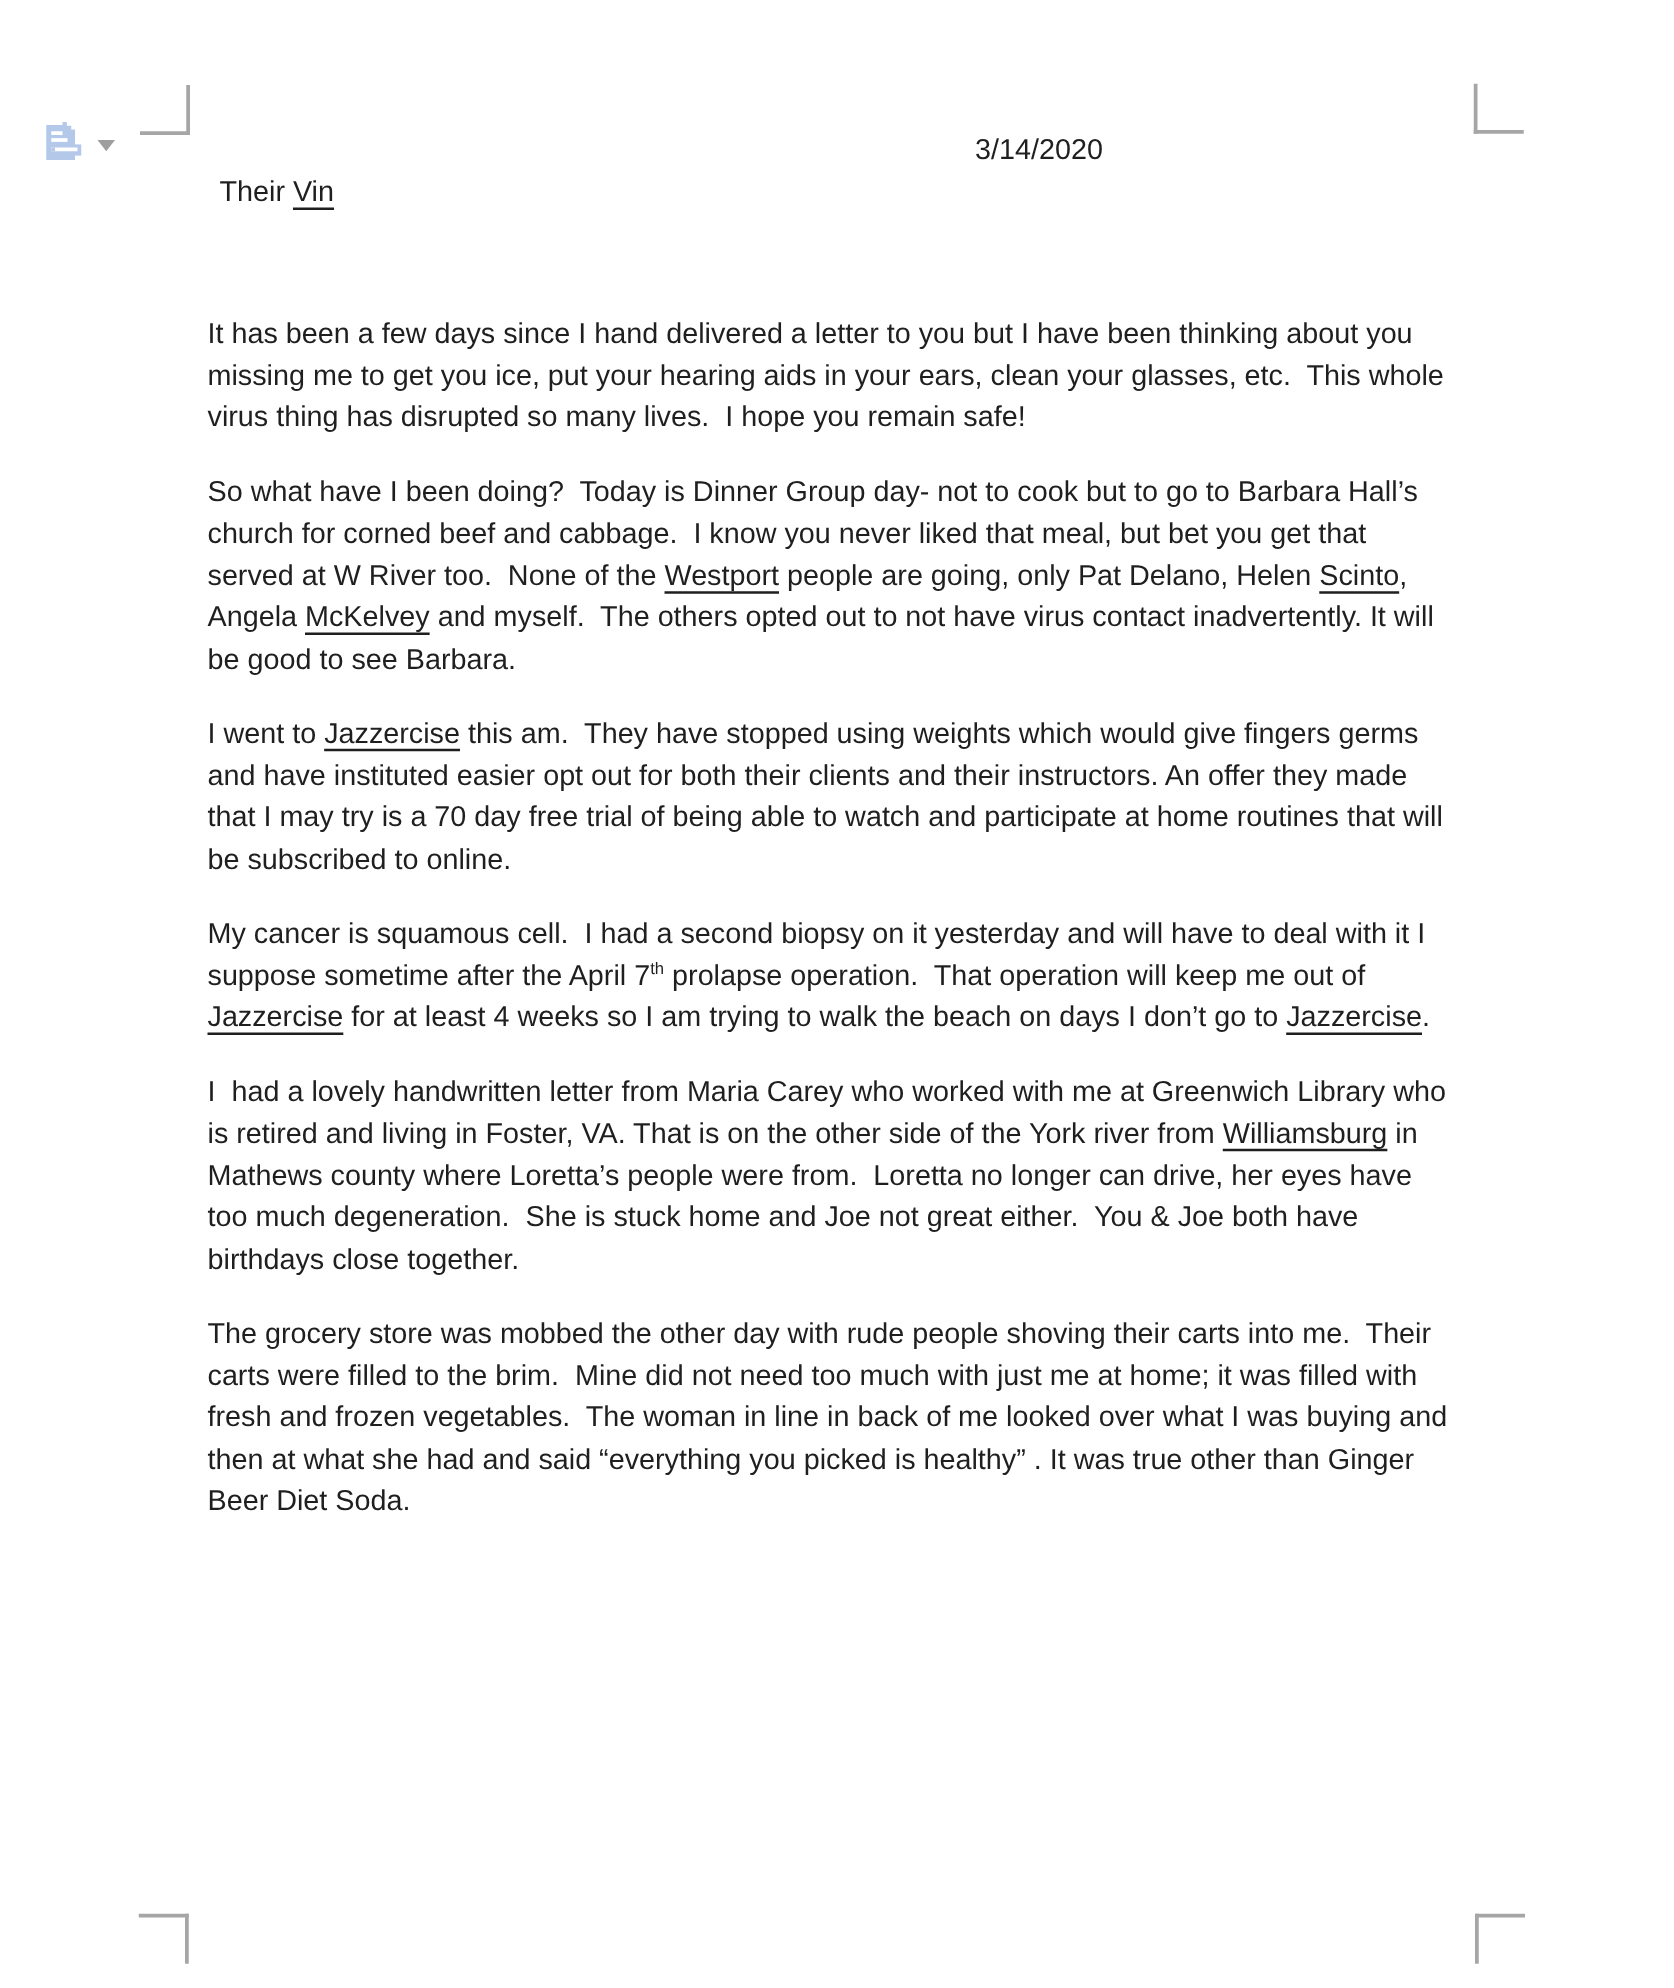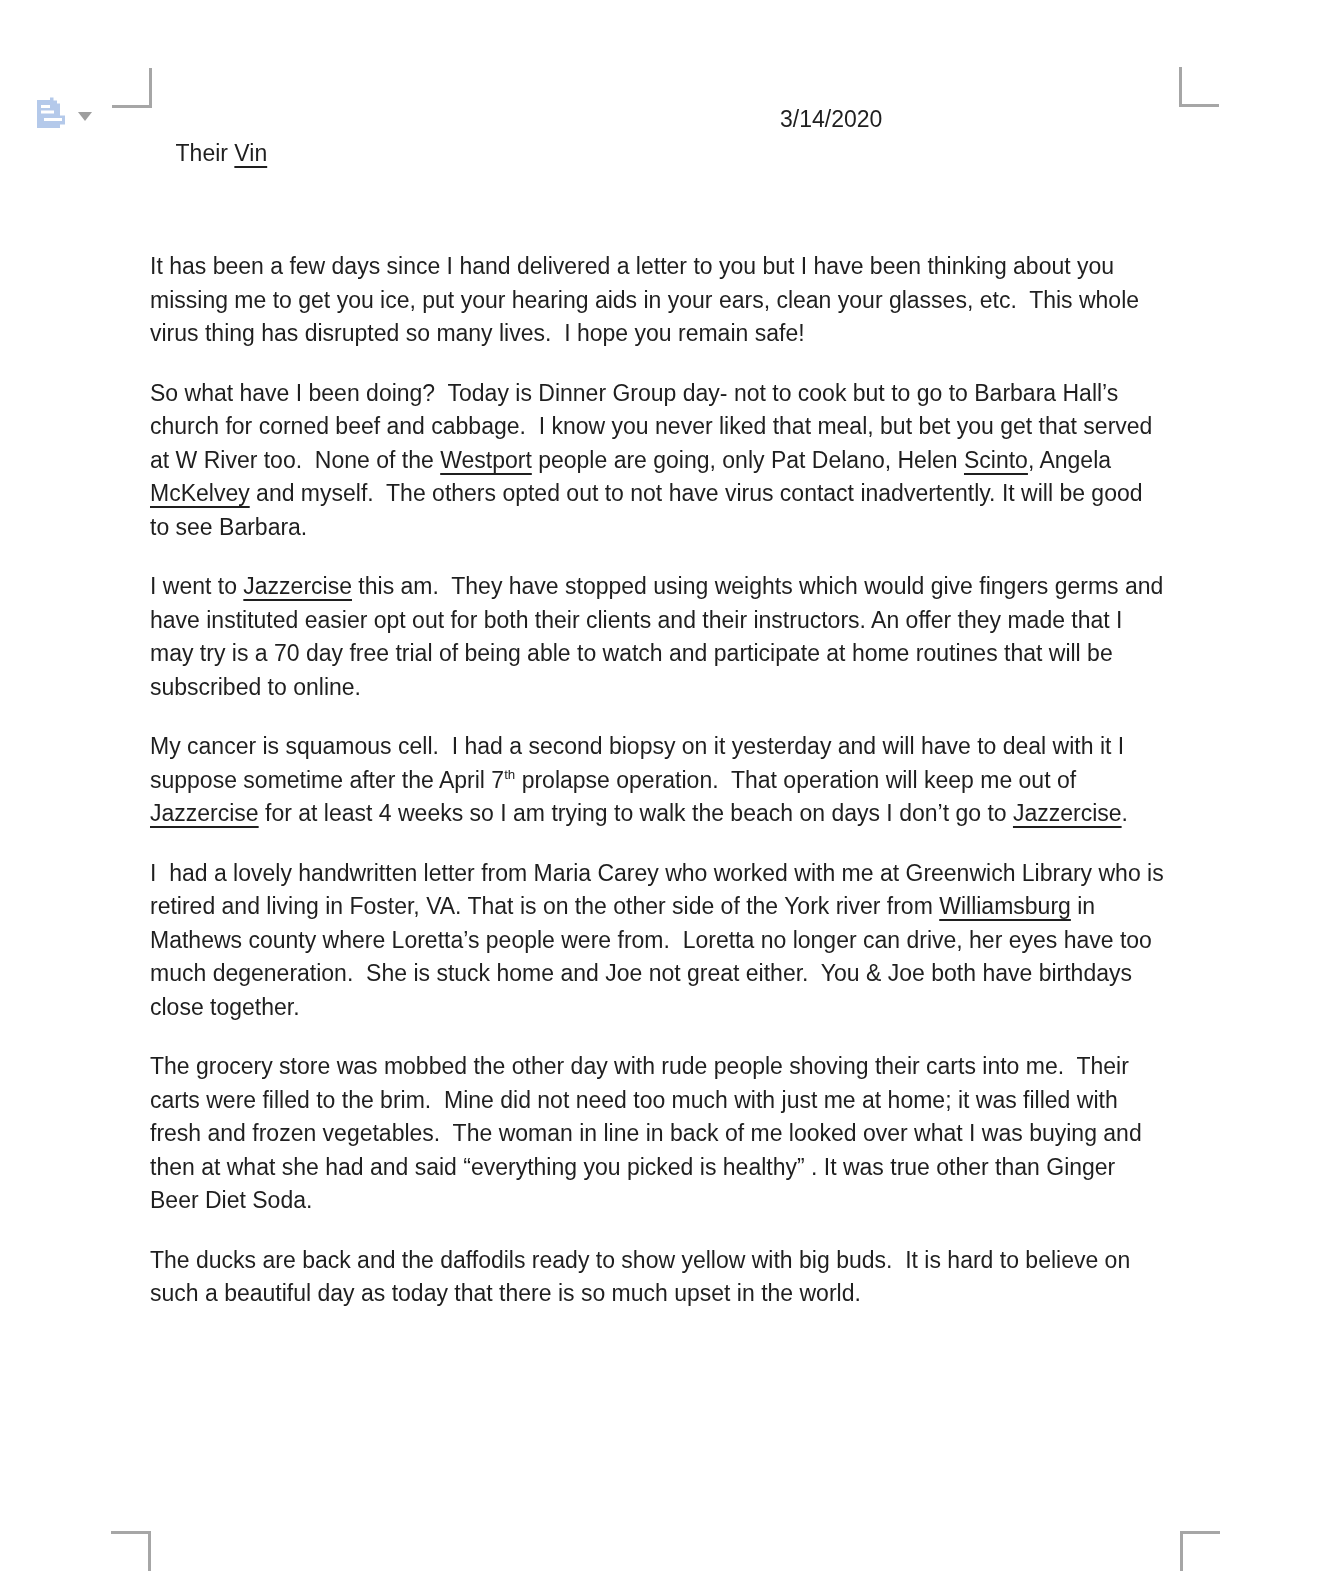--- a/index.html
+++ b/index.html
@@ -38,21 +38,21 @@
     position: absolute;
     left: 150px; top: 103px;
     width: 1016px;
     font-size: 23px;
     line-height: 33.5px;
     color: #1f1f1f;
     letter-spacing: 0;
   }
   .greeting-row { position: relative; margin: 0 0 13px 0; white-space: pre-wrap; }
   .letter-date { position: absolute; left: 630px; top: 0; text-align: right; }
-  .para { margin: 0 0 26px 0; white-space: pre-wrap; }
+  .para { margin: 0 0 26px 16px; white-space: pre-wrap; }
   .sq {
     text-decoration-line: underline;
     text-decoration-style: wavy;
     text-decoration-color: #d60000;
     text-decoration-thickness: 2px;
     text-underline-offset: 5px;
     text-decoration: underline;
   }
   sup.sup { font-size: 0.58em; line-height: 0; vertical-align: super; }
 </style>
@@ -81,15 +81,14 @@
     <span><span>Their </span><span class="sq">Vin</span></span>
     <span class="letter-date">3/14/2020</span>
   </div>
   <div>
       <p class="para"><span>It has been a few days since I hand delivered a letter to you but I have been thinking about you missing me to get you ice, put your hearing aids in your ears, clean your glasses, etc.  This whole virus thing has disrupted so many lives.  I hope you remain safe!</span></p>
       <p class="para"><span>So what have I been doing?  Today is Dinner Group day- not to cook but to go to Barbara Hall’s church for corned beef and cabbage.  I know you never liked that meal, but bet you get that served at W River too.  None of the </span><span class="sq">Westport</span><span> people are going, only Pat Delano, Helen </span><span class="sq">Scinto</span><span>, Angela </span><span class="sq">McKelvey</span><span> and myself.  The others opted out to not have virus contact inadvertently. It will be good to see Barbara.</span></p>
       <p class="para"><span>I went to </span><span class="sq">Jazzercise</span><span> this am.  They have stopped using weights which would give fingers germs and have instituted easier opt out for both their clients and their instructors. An offer they made that I may try is a 70 day free trial of being able to watch and participate at home routines that will be subscribed to online.</span></p>
       <p class="para"><span>My cancer is squamous cell.  I had a second biopsy on it yesterday and will have to deal with it I suppose sometime after the April 7</span><sup class="sup">th</sup><span> prolapse operation.  That operation will keep me out of </span><span class="sq">Jazzercise</span><span> for at least 4 weeks so I am trying to walk the beach on days I don’t go to </span><span class="sq">Jazzercise</span><span>.</span></p>
       <p class="para"><span>I  had a lovely handwritten letter from Maria Carey who worked with me at Greenwich Library who is retired and living in Foster, VA. That is on the other side of the York river from </span><span class="sq">Williamsburg</span><span> in Mathews county where Loretta’s people were from.  Loretta no longer can drive, her eyes have too much degeneration.  She is stuck home and Joe not great either.  You &amp; Joe both have birthdays close together.</span></p>
       <p class="para"><span>The grocery store was mobbed the other day with rude people shoving their carts into me.  Their carts were filled to the brim.  Mine did not need too much with just me at home; it was filled with fresh and frozen vegetables.  The woman in line in back of me looked over what I was buying and then at what she had and said “everything you picked is healthy” . It was true other than Ginger Beer Diet Soda.</span></p>
-      <p class="para"><span>The ducks are back and the daffodils ready to show yellow with big buds.  It is hard to believe on such a beautiful day as today that there is so much upset in the world.</span></p>
     </div>
 </div>
 
 </body></html>

